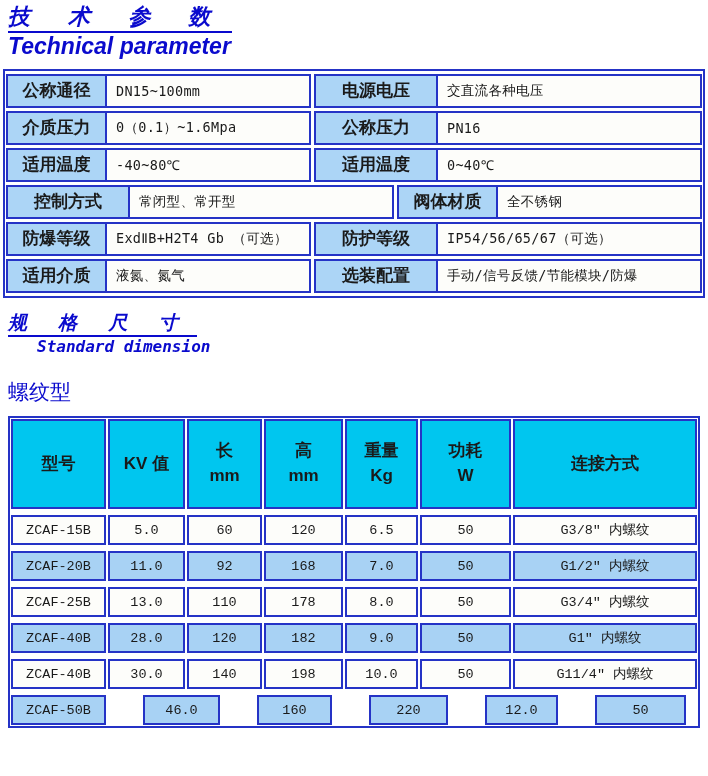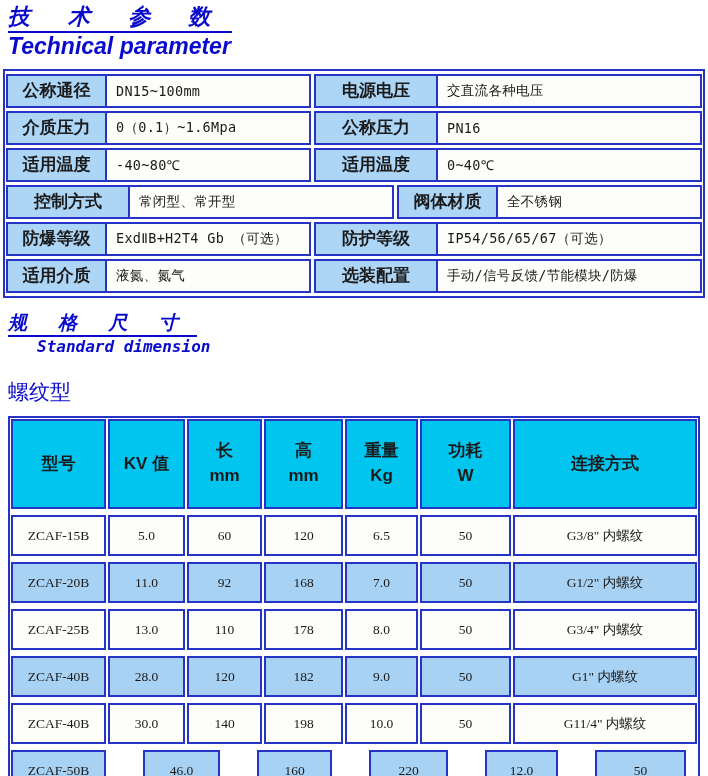--- a/index.html
+++ b/index.html
@@ -82,22 +82,22 @@
     column-gap: 2px;
     margin-bottom: 6px;
   }
   .t2-row:last-child { margin-bottom: 0; gap: 37px; }
   .t2-cell {
     border: 2px solid #2533c6;
     display: flex; flex-direction: column;
     align-items: center; justify-content: center;
     text-align: center;
     background: #fdfdfa;
-    height: 41px;
-    font-family: Liberation Serif, serif;
+    height: 30px;
+    font-family: Liberation Mono, monospace;
     font-size: 13.5px;
   }
   .t2-header .t2-cell {
     height: 90px;
     background: #00c6ef;
     font-family: "Liberation Sans", sans-serif;
     font-weight: bold;
     font-size: 17px;
     line-height: 1.45;
   }

